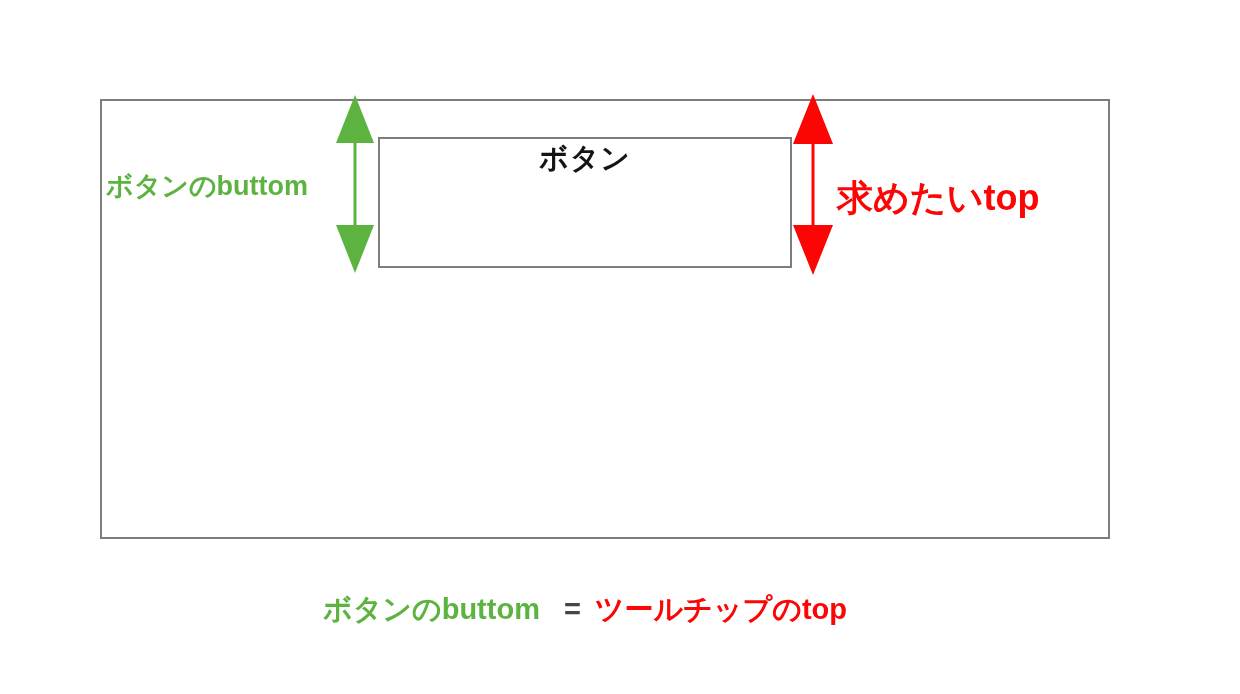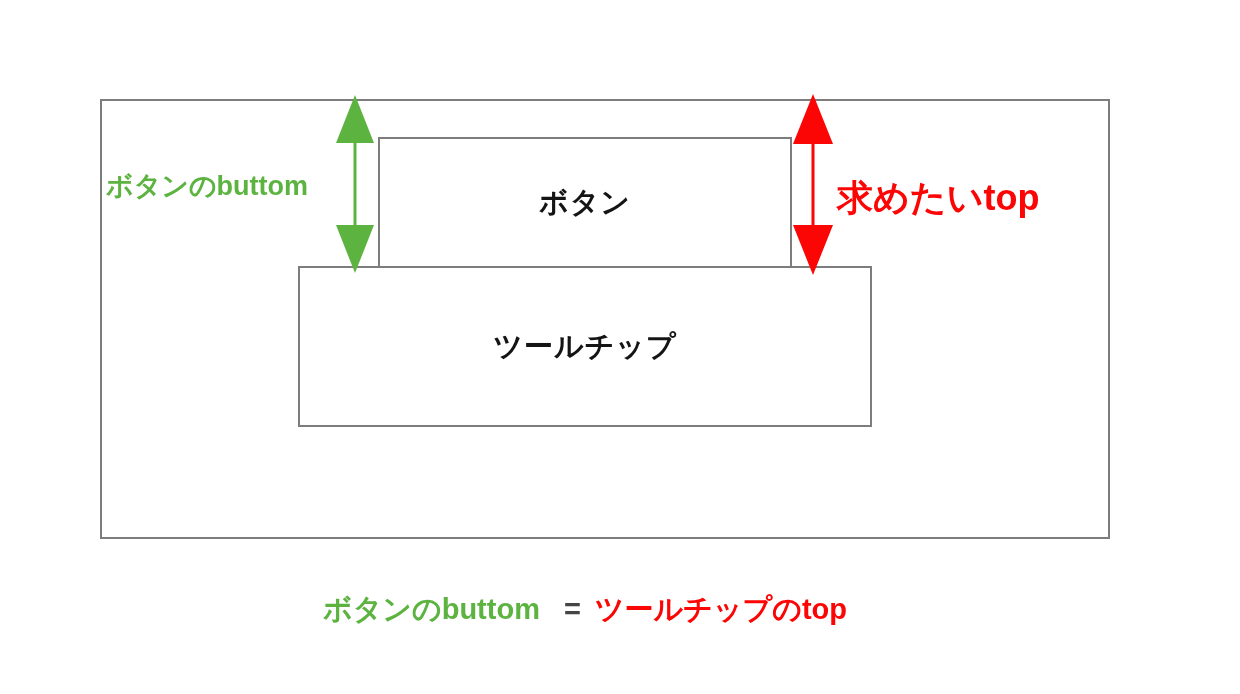--- a/index.html
+++ b/index.html
@@ -24,21 +24,21 @@
     width: 1006px; height: 436px;
     border: 2px solid var(--color-border_gray);
     background: #ffffff;
   }
   .button-box {
     position: absolute;
     left: 378px; top: 137px;
     width: 410px; height: 127px;
     border: 2px solid var(--color-border_gray);
     background: #ffffff;
-    display: flex; align-items: center; justify-content: center;
+    display: flex; align-items: flex-start; justify-content: center;
     z-index: 2;
   }
   .tooltip-box {
     position: absolute;
     left: 298px; top: 266px;
     width: 570px; height: 157px;
     border: 2px solid var(--color-border_gray);
     background: #ffffff;
     display: flex; align-items: center; justify-content: center;
     z-index: 1;
@@ -99,23 +99,20 @@
 <body>
 
 <div class="stage">
 
   <div class="outer-box"></div>
 
   <div class="button-box">
     <span class="box-label">ボタン</span>
   </div>
 
-  <div class="tooltip-box">
-    <span class="box-label">ツールチップ</span>
-  </div>
 
   <svg class="arrow arrow-green" width="40" height="178" viewBox="0 0 40 178" aria-hidden="true">
     <line x1="20" y1="44" x2="20" y2="134" stroke-width="3"></line>
     <polygon points="20,0 1,48 39,48"></polygon>
     <polygon points="20,178 1,130 39,130"></polygon>
   </svg>
 
   <svg class="arrow arrow-red" width="44" height="181" viewBox="0 0 44 181" aria-hidden="true">
     <line x1="22" y1="46" x2="22" y2="136" stroke-width="3"></line>
     <polygon points="22,0 2,50 42,50"></polygon>

